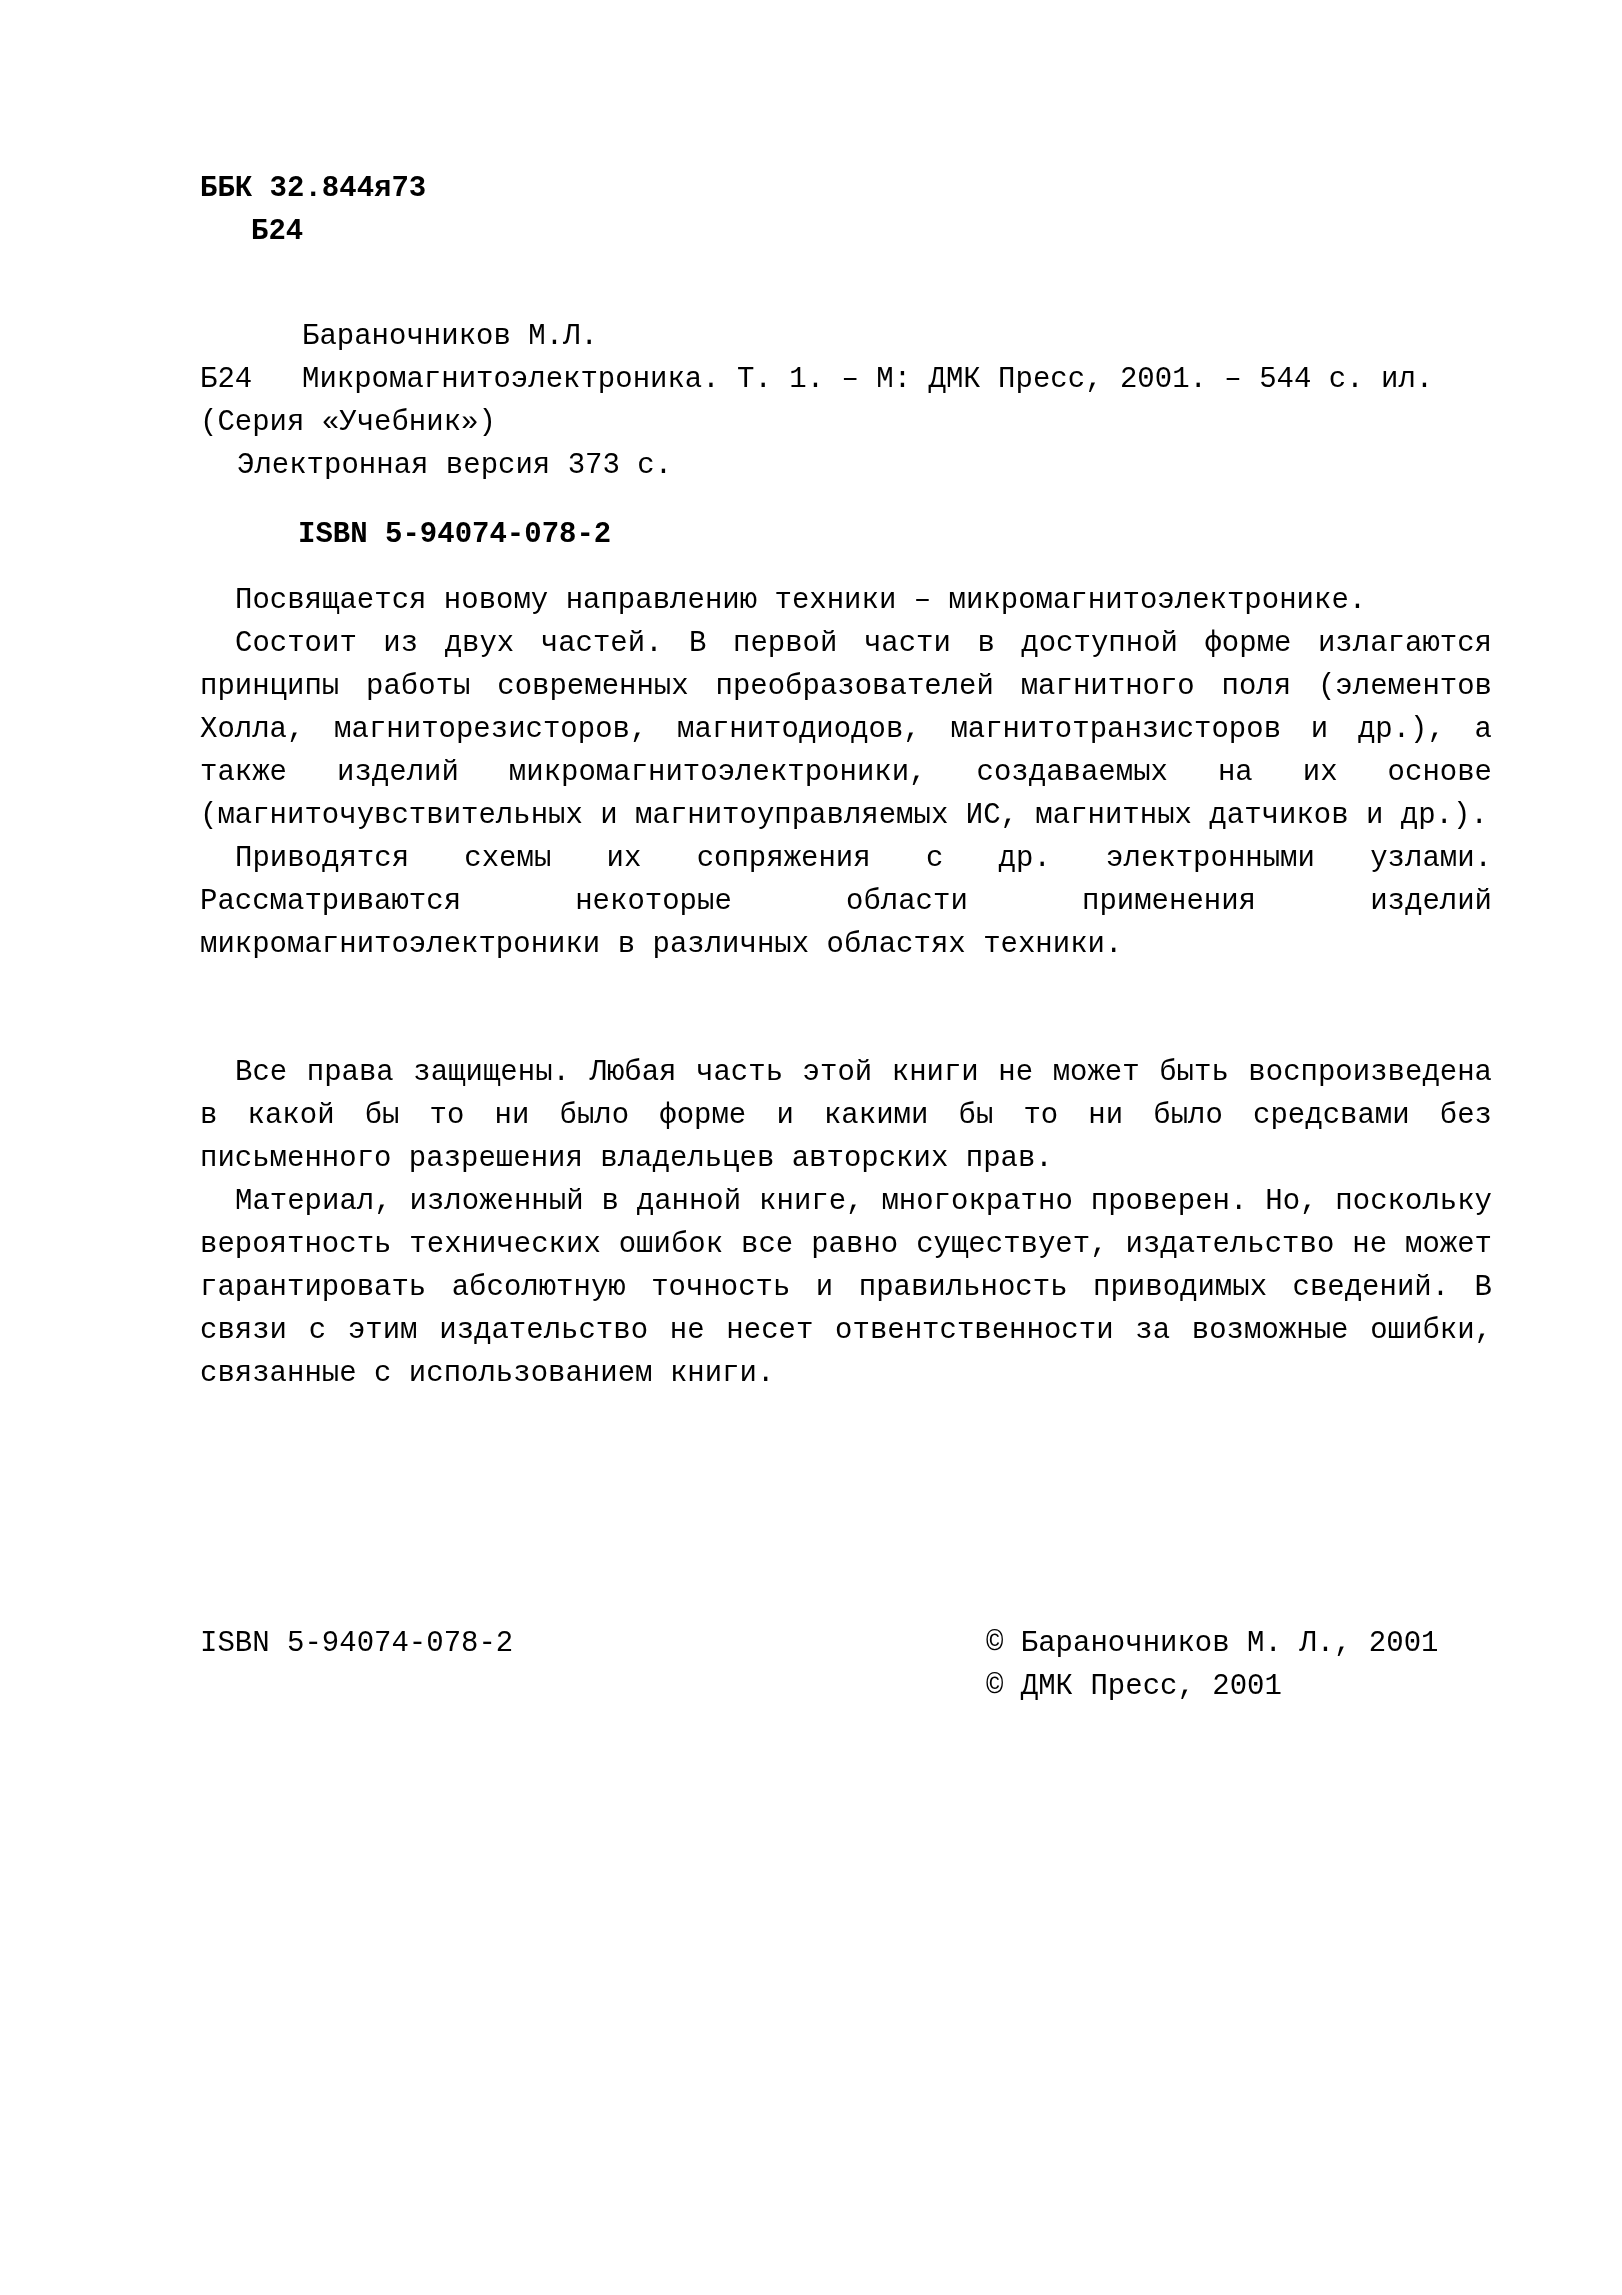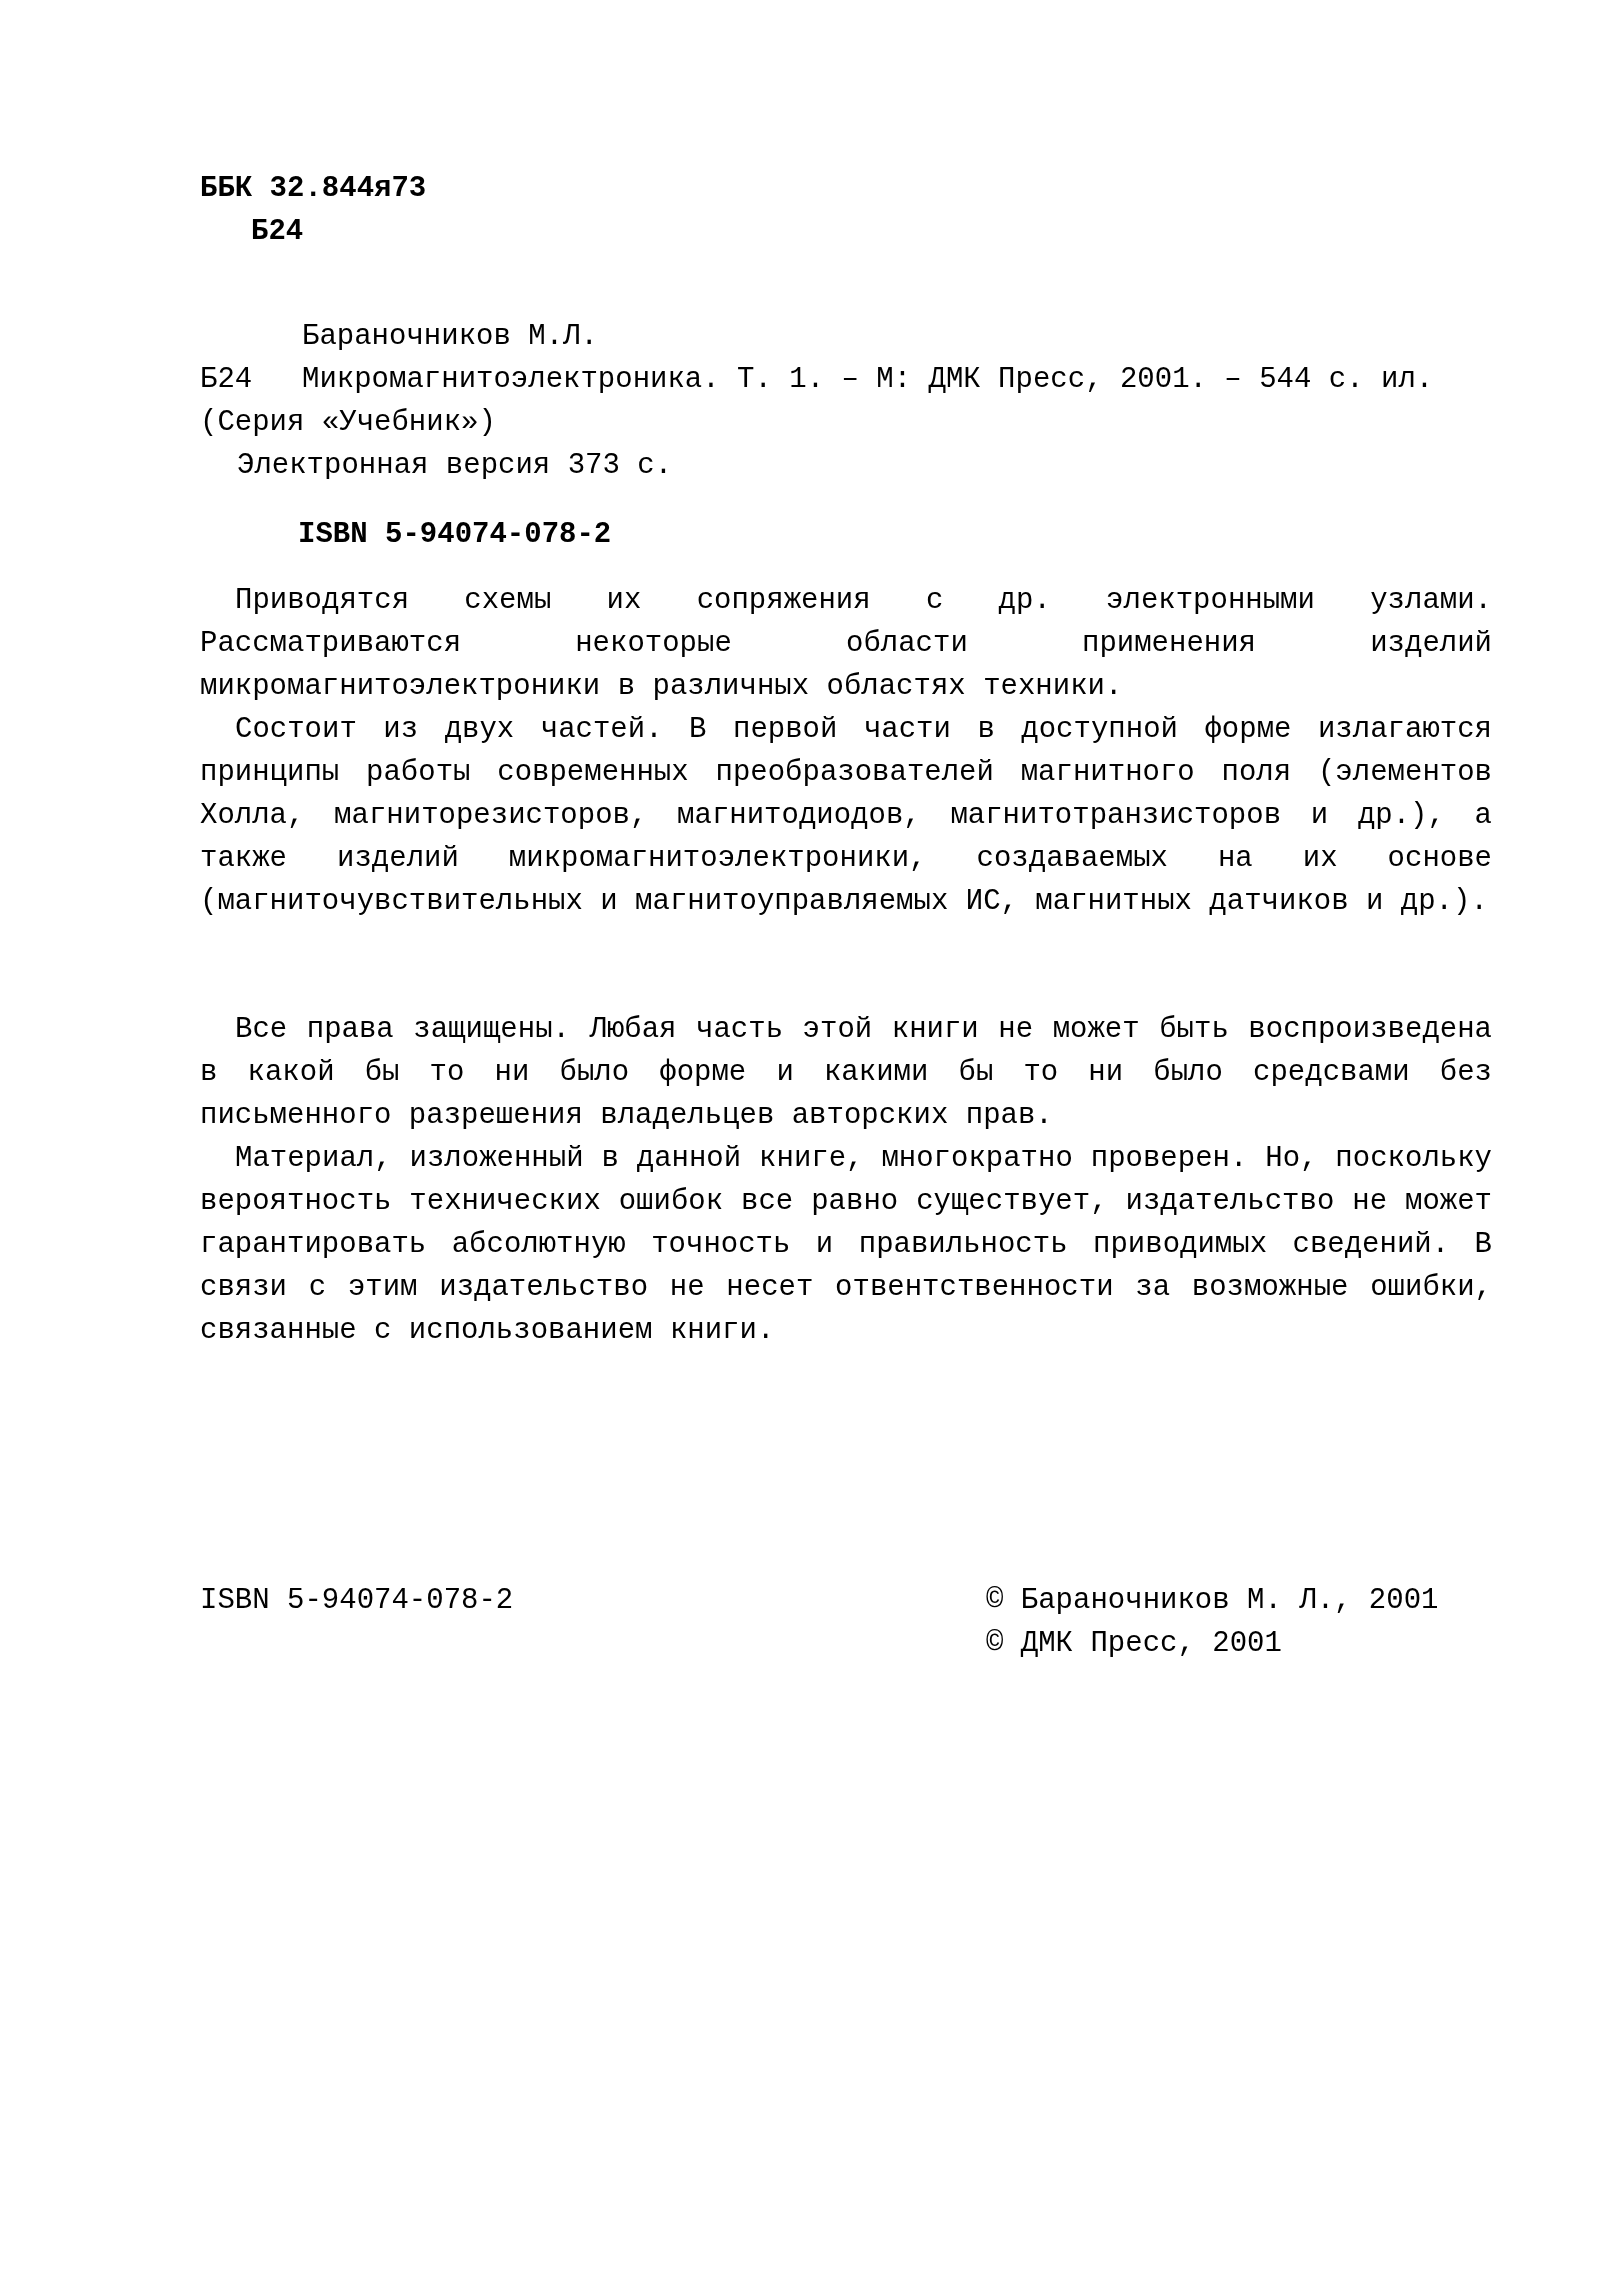--- a/index.html
+++ b/index.html
@@ -96,22 +96,23 @@
 
     <div class="catalog-block">
       <div class="author">Бараночников М.Л.</div>
       <p class="catalog-entry"><span class="entry-code">Б24</span><span>Микромагнитоэлектроника. Т. 1. – М: ДМК Пресс, 2001. – 544 с. ил. (Серия «Учебник»)</span></p>
       <div class="electronic">Электронная версия 373 с.</div>
     </div>
 
     <div class="isbn-heading">ISBN 5-94074-078-2</div>
 
     <div class="annotation">
+      <p>Посвящается новому направлению техники – микромагнитоэлектронике.</p>
+      <p>Состоит из двух частей. В первой части в доступной форме излагаются принципы работы современных преобразователей магнитного поля (элементов Холла, магниторезисторов, магнитодиодов, магнитотранзисторов и др.), а также изделий микромагнитоэлектроники, создаваемых на их основе (магниточувствительных и магнитоуправляемых ИС, магнитных датчиков и др.).</p>
       <p>Приводятся схемы их сопряжения с др. электронными узлами. Рассматриваются некоторые области применения изделий микромагнитоэлектроники в различных областях техники.</p>
-      <p>Состоит из двух частей. В первой части в доступной форме излагаются принципы работы современных преобразователей магнитного поля (элементов Холла, магниторезисторов, магнитодиодов, магнитотранзисторов и др.), а также изделий микромагнитоэлектроники, создаваемых на их основе (магниточувствительных и магнитоуправляемых ИС, магнитных датчиков и др.).</p>
     </div>
 
     <div class="rights">
       <p>Все права защищены. Любая часть этой книги не может быть воспроизведена в какой бы то ни было форме и какими бы то ни было средсвами без письменного разрешения владельцев авторских прав.</p>
       <p>Материал, изложенный в данной книге, многократно проверен. Но, поскольку вероятность технических ошибок все равно существует, издательство не может гарантировать абсолютную точность и правильность приводимых сведений. В связи с этим издательство не несет отвентственности за возможные ошибки, связанные с использованием книги.</p>
     </div>
 
     <div class="footer">
       <span class="footer-isbn">ISBN 5-94074-078-2</span>
       <div class="copyright-block">

